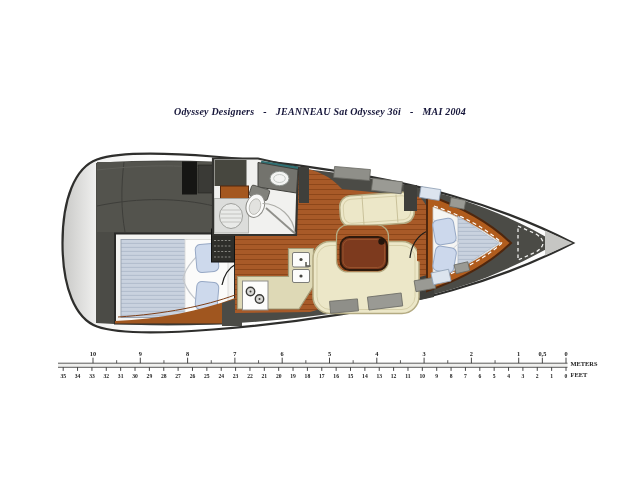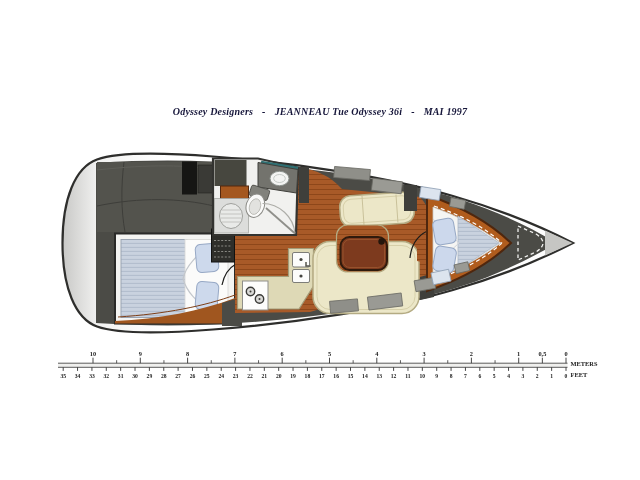--- a/index.html
+++ b/index.html
@@ -10,21 +10,21 @@
   .title .sep{margin:0 9px;}
   svg text{font-family:"Liberation Serif", serif;}
   .unit{font-size:6.4px;font-weight:bold;fill:#1a1a1a;}
 </style>
 </head>
 <body>
 
 <div class="stage">
 
   <div class="title">
-    <span>Odyssey Designers</span><span class="sep">-</span><span>JEANNEAU Tue Odyssey 36i</span><span class="sep">-</span><span>MAI 1997</span>
+    <span>Odyssey Designers</span><span class="sep">-</span><span>JEANNEAU Sat Odyssey 36i</span><span class="sep">-</span><span>MAI 2004</span>
   </div>
 
   <svg width="640" height="480" viewBox="0 0 640 480">
     <defs>
       <linearGradient id="hullShade" x1="0" y1="0" x2="1" y2="0">
         <stop offset="0" stop-color="#c8c8c6"></stop>
         <stop offset="0.07" stop-color="#f2f2f1"></stop>
         <stop offset="0.2" stop-color="#ffffff"></stop>
         <stop offset="1" stop-color="#fdfdfd"></stop>
       </linearGradient>

